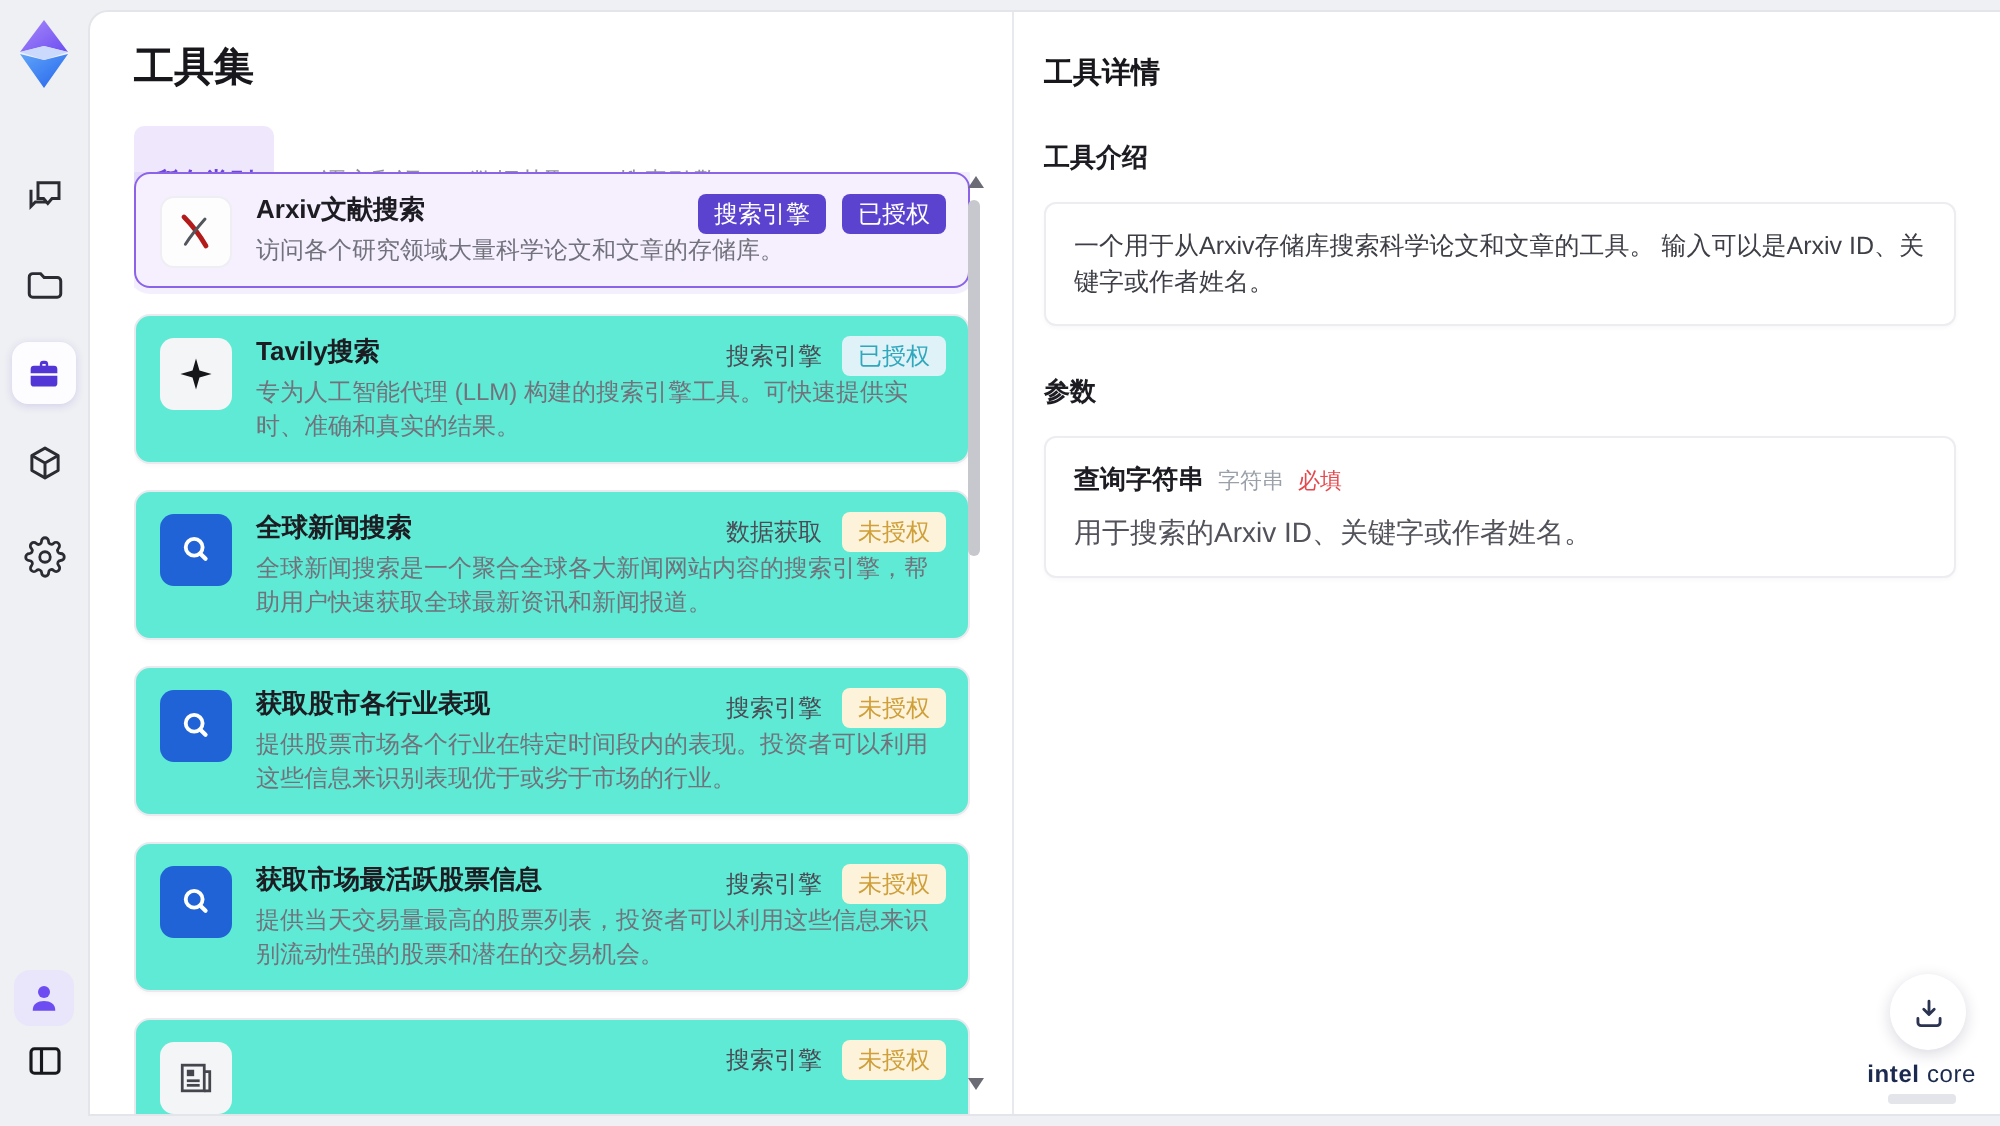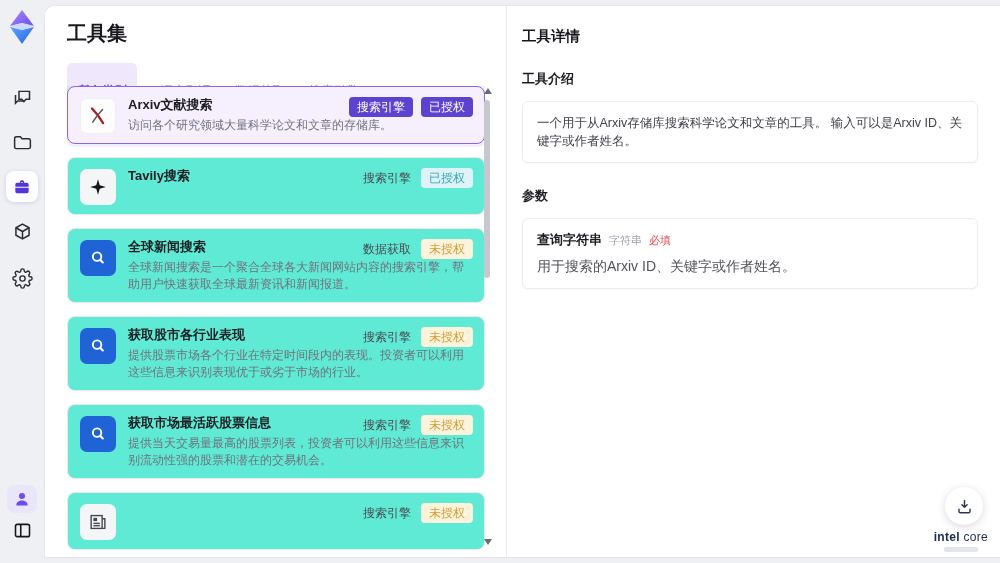--- a/index.html
+++ b/index.html
@@ -170,20 +170,21 @@
       </div>
 
       <div class="card">
         <div class="card-icon ic-gray">
           <svg viewBox="0 0 24 24" width="22" height="22">
             <path d="M12 3.5l1.9 6.6 6.6 1.9-6.6 1.9-1.9 6.6-1.9-6.6-6.6-1.9 6.6-1.9z" fill="#15161a"></path>
           </svg>
         </div>
         <div class="card-body">
           <div class="card-title">Tavily搜索</div>
+          <div class="card-desc">专为人工智能代理 (LLM) 构建的搜索引擎工具。可快速提供实时、准确和真实的结果。</div>
         </div>
         <div class="card-tags">
           <span class="tag tag-plain">搜索引擎</span>
           <span class="tag tag-auth">已授权</span>
         </div>
       </div>
 
       <div class="card">
         <div class="card-icon ic-blue">
           <svg viewBox="0 0 24 24" width="22" height="22">

